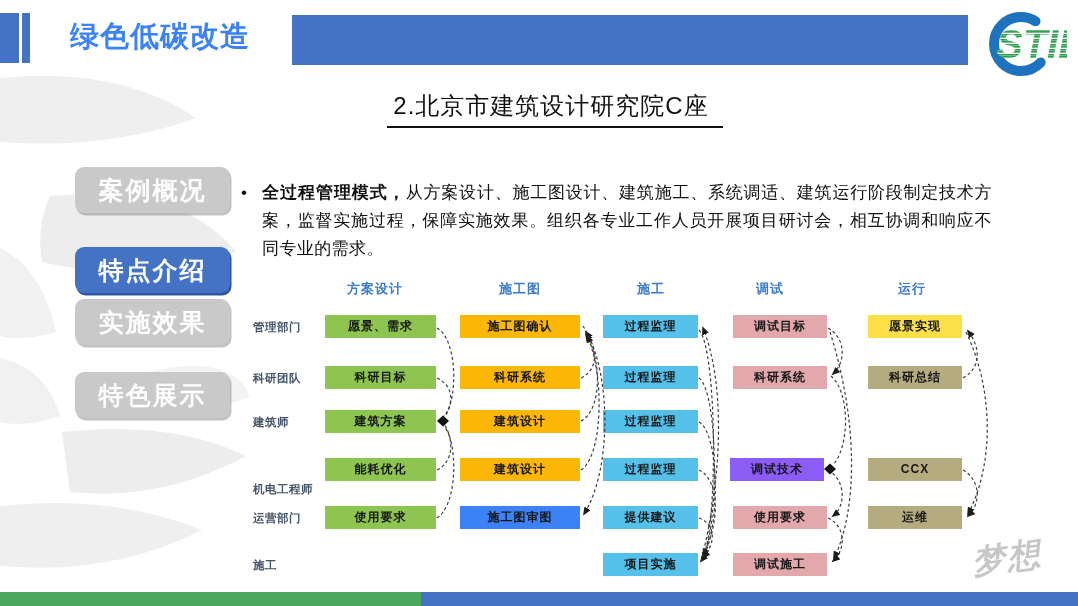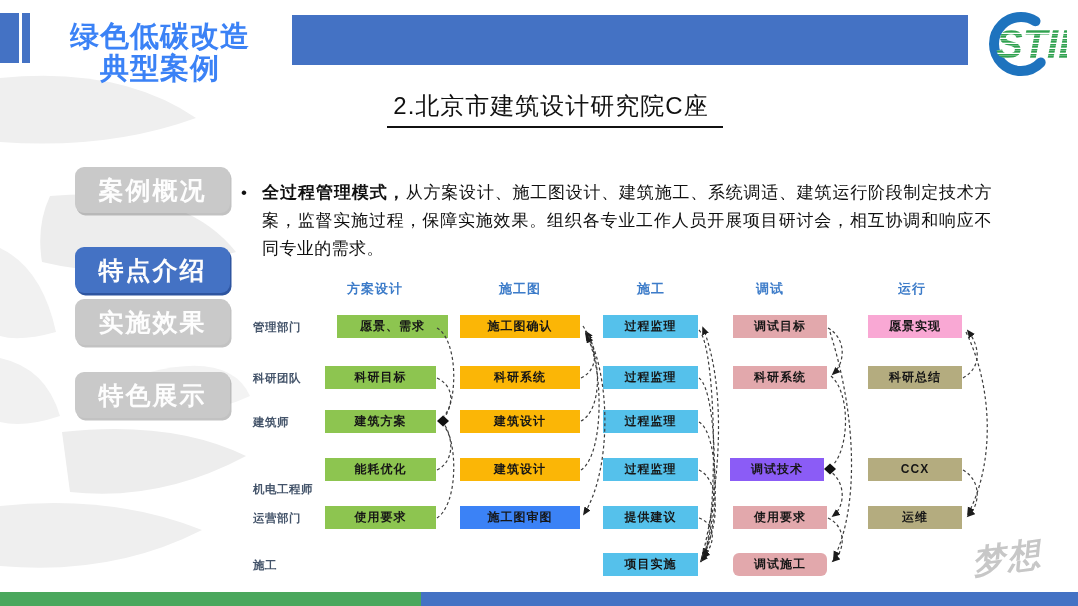--- a/index.html
+++ b/index.html
@@ -86,21 +86,20 @@
     <path d="M0,506 Q112,494 202,530 Q112,576 0,566 Z" fill="#efefef"></path>
     <path d="M150,372 Q230,352 250,396 Q200,420 150,404 Z" fill="#f3f3f3"></path>
   </svg>
 
   <div class="bar" id="bar-left-big"></div>
   <div class="bar" id="bar-left-small"></div>
   <div class="bar" id="bar-top"></div>
 
   <div id="corner-title">
     <div>绿色低碳改造</div>
-    <div>典型案例</div>
   </div>
 
   <svg id="logo" width="84" height="74" viewBox="0 0 84 74">
     <defs>
       <pattern id="stripes" width="6" height="5" patternUnits="userSpaceOnUse">
         <rect width="6" height="5" fill="#ffffff"></rect>
         <rect y="0" width="6" height="1.7" fill="#2fa14f"></rect>
         <rect y="3" width="6" height="1.7" fill="#2fa14f"></rect>
       </pattern>
     </defs>
@@ -129,45 +128,45 @@
       <div class="col-header" style="left: 520px;">施工图</div>
       <div class="col-header" style="left: 651px;">施工</div>
       <div class="col-header" style="left: 770px;">调试</div>
       <div class="col-header" style="left: 912px;">运行</div>
       <div class="row-label" style="top: 320px;">管理部门</div>
       <div class="row-label" style="top: 371px;">科研团队</div>
       <div class="row-label" style="top: 415px;">建筑师</div>
       <div class="row-label" style="top: 482px;">机电工程师</div>
       <div class="row-label" style="top: 511px;">运营部门</div>
       <div class="row-label" style="top: 558px;">施工</div>
-      <div class="cell" style="left: 325px; top: 315px; width: 111px; background: rgb(141, 197, 80); margin-left: 12px;">愿景、需求</div>
+      <div class="cell" style="left: 325px; top: 315px; width: 111px; background: rgb(141, 197, 80);">愿景、需求</div>
       <div class="cell" style="left: 460px; top: 315px; width: 120px; background: rgb(251, 182, 6);">施工图确认</div>
       <div class="cell" style="left: 603px; top: 315px; width: 95px; background: rgb(85, 193, 235);">过程监理</div>
       <div class="cell" style="left: 733px; top: 315px; width: 94px; background: rgb(226, 168, 172);">调试目标</div>
-      <div class="cell" style="left: 868px; top: 315px; width: 94px; background: #f9a8d4;">愿景实现</div>
+      <div class="cell" style="left: 868px; top: 315px; width: 94px; background: #fde047;">愿景实现</div>
       <div class="cell" style="left: 325px; top: 366px; width: 111px; background: rgb(141, 197, 80);">科研目标</div>
       <div class="cell" style="left: 460px; top: 366px; width: 120px; background: rgb(251, 182, 6);">科研系统</div>
       <div class="cell" style="left: 603px; top: 366px; width: 95px; background: rgb(85, 193, 235);">过程监理</div>
       <div class="cell" style="left: 733px; top: 366px; width: 94px; background: rgb(226, 168, 172);">科研系统</div>
       <div class="cell" style="left: 868px; top: 366px; width: 94px; background: rgb(180, 172, 127);">科研总结</div>
       <div class="cell" style="left: 325px; top: 410px; width: 111px; background: rgb(141, 197, 80);">建筑方案</div>
       <div class="cell" style="left: 460px; top: 410px; width: 120px; background: rgb(251, 182, 6);">建筑设计</div>
       <div class="cell" style="left: 603px; top: 410px; width: 95px; background: rgb(85, 193, 235);">过程监理</div>
       <div class="cell" style="left: 325px; top: 458px; width: 111px; background: rgb(141, 197, 80);">能耗优化</div>
       <div class="cell" style="left: 460px; top: 458px; width: 120px; background: rgb(251, 182, 6);">建筑设计</div>
       <div class="cell" style="left: 603px; top: 458px; width: 95px; background: rgb(85, 193, 235);">过程监理</div>
       <div class="cell" style="left: 730px; top: 458px; width: 94px; background: #8b5cf6;">调试技术</div>
       <div class="cell" style="left: 868px; top: 458px; width: 94px; background: rgb(180, 172, 127);">CCX</div>
       <div class="cell" style="left: 325px; top: 506px; width: 111px; background: rgb(141, 197, 80);">使用要求</div>
       <div class="cell" style="left: 460px; top: 506px; width: 120px; background: #3b82f6;">施工图审图</div>
       <div class="cell" style="left: 603px; top: 506px; width: 95px; background: rgb(85, 193, 235);">提供建议</div>
       <div class="cell" style="left: 733px; top: 506px; width: 94px; background: rgb(226, 168, 172);">使用要求</div>
       <div class="cell" style="left: 868px; top: 506px; width: 94px; background: rgb(180, 172, 127);">运维</div>
       <div class="cell" style="left: 603px; top: 553px; width: 95px; background: rgb(85, 193, 235);">项目实施</div>
-      <div class="cell" style="left: 733px; top: 553px; width: 94px; background: rgb(226, 168, 172); border-radius: 6px;">调试施工</div>
+      <div class="cell" style="left: 733px; top: 553px; width: 94px; background: rgb(226, 168, 172);">调试施工</div>
     </div>
 
   <svg id="arrows" width="1078" height="606" viewBox="0 0 1078 606">
     <defs>
       <marker id="ah" markerWidth="8" markerHeight="8" refX="5.5" refY="3" orient="auto">
         <path d="M0,0 L7,3 L0,6 Z" fill="#1c1c1c"></path>
       </marker>
     </defs>
     <g fill="none" stroke="#3c3c3c" stroke-width="1.2" stroke-dasharray="3 2.6">
 

